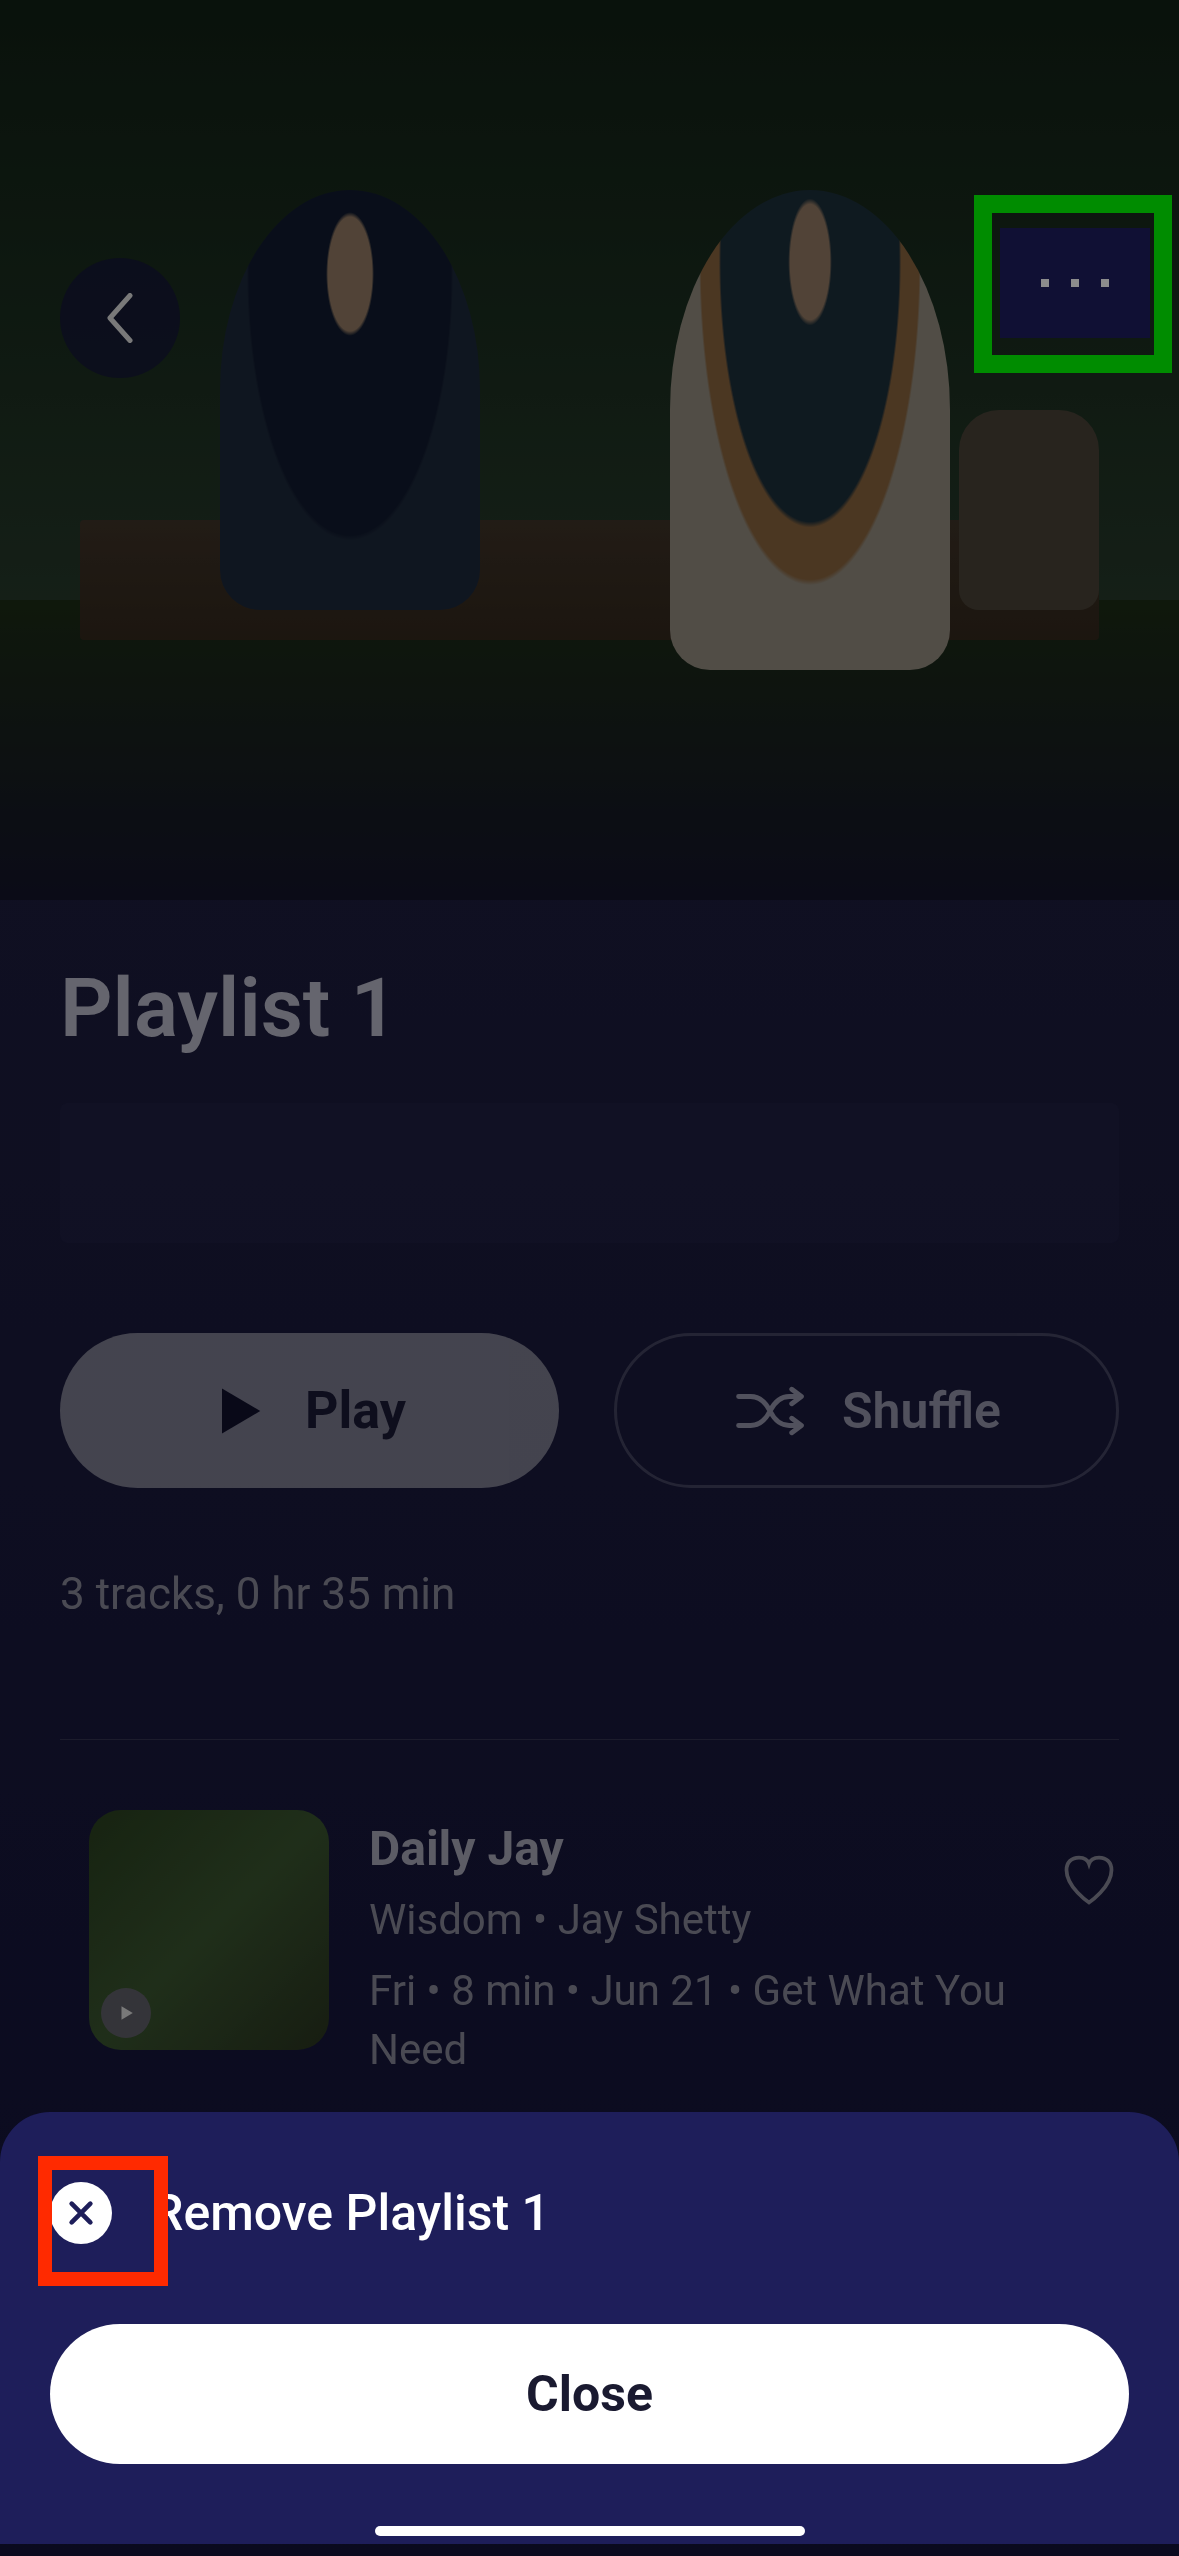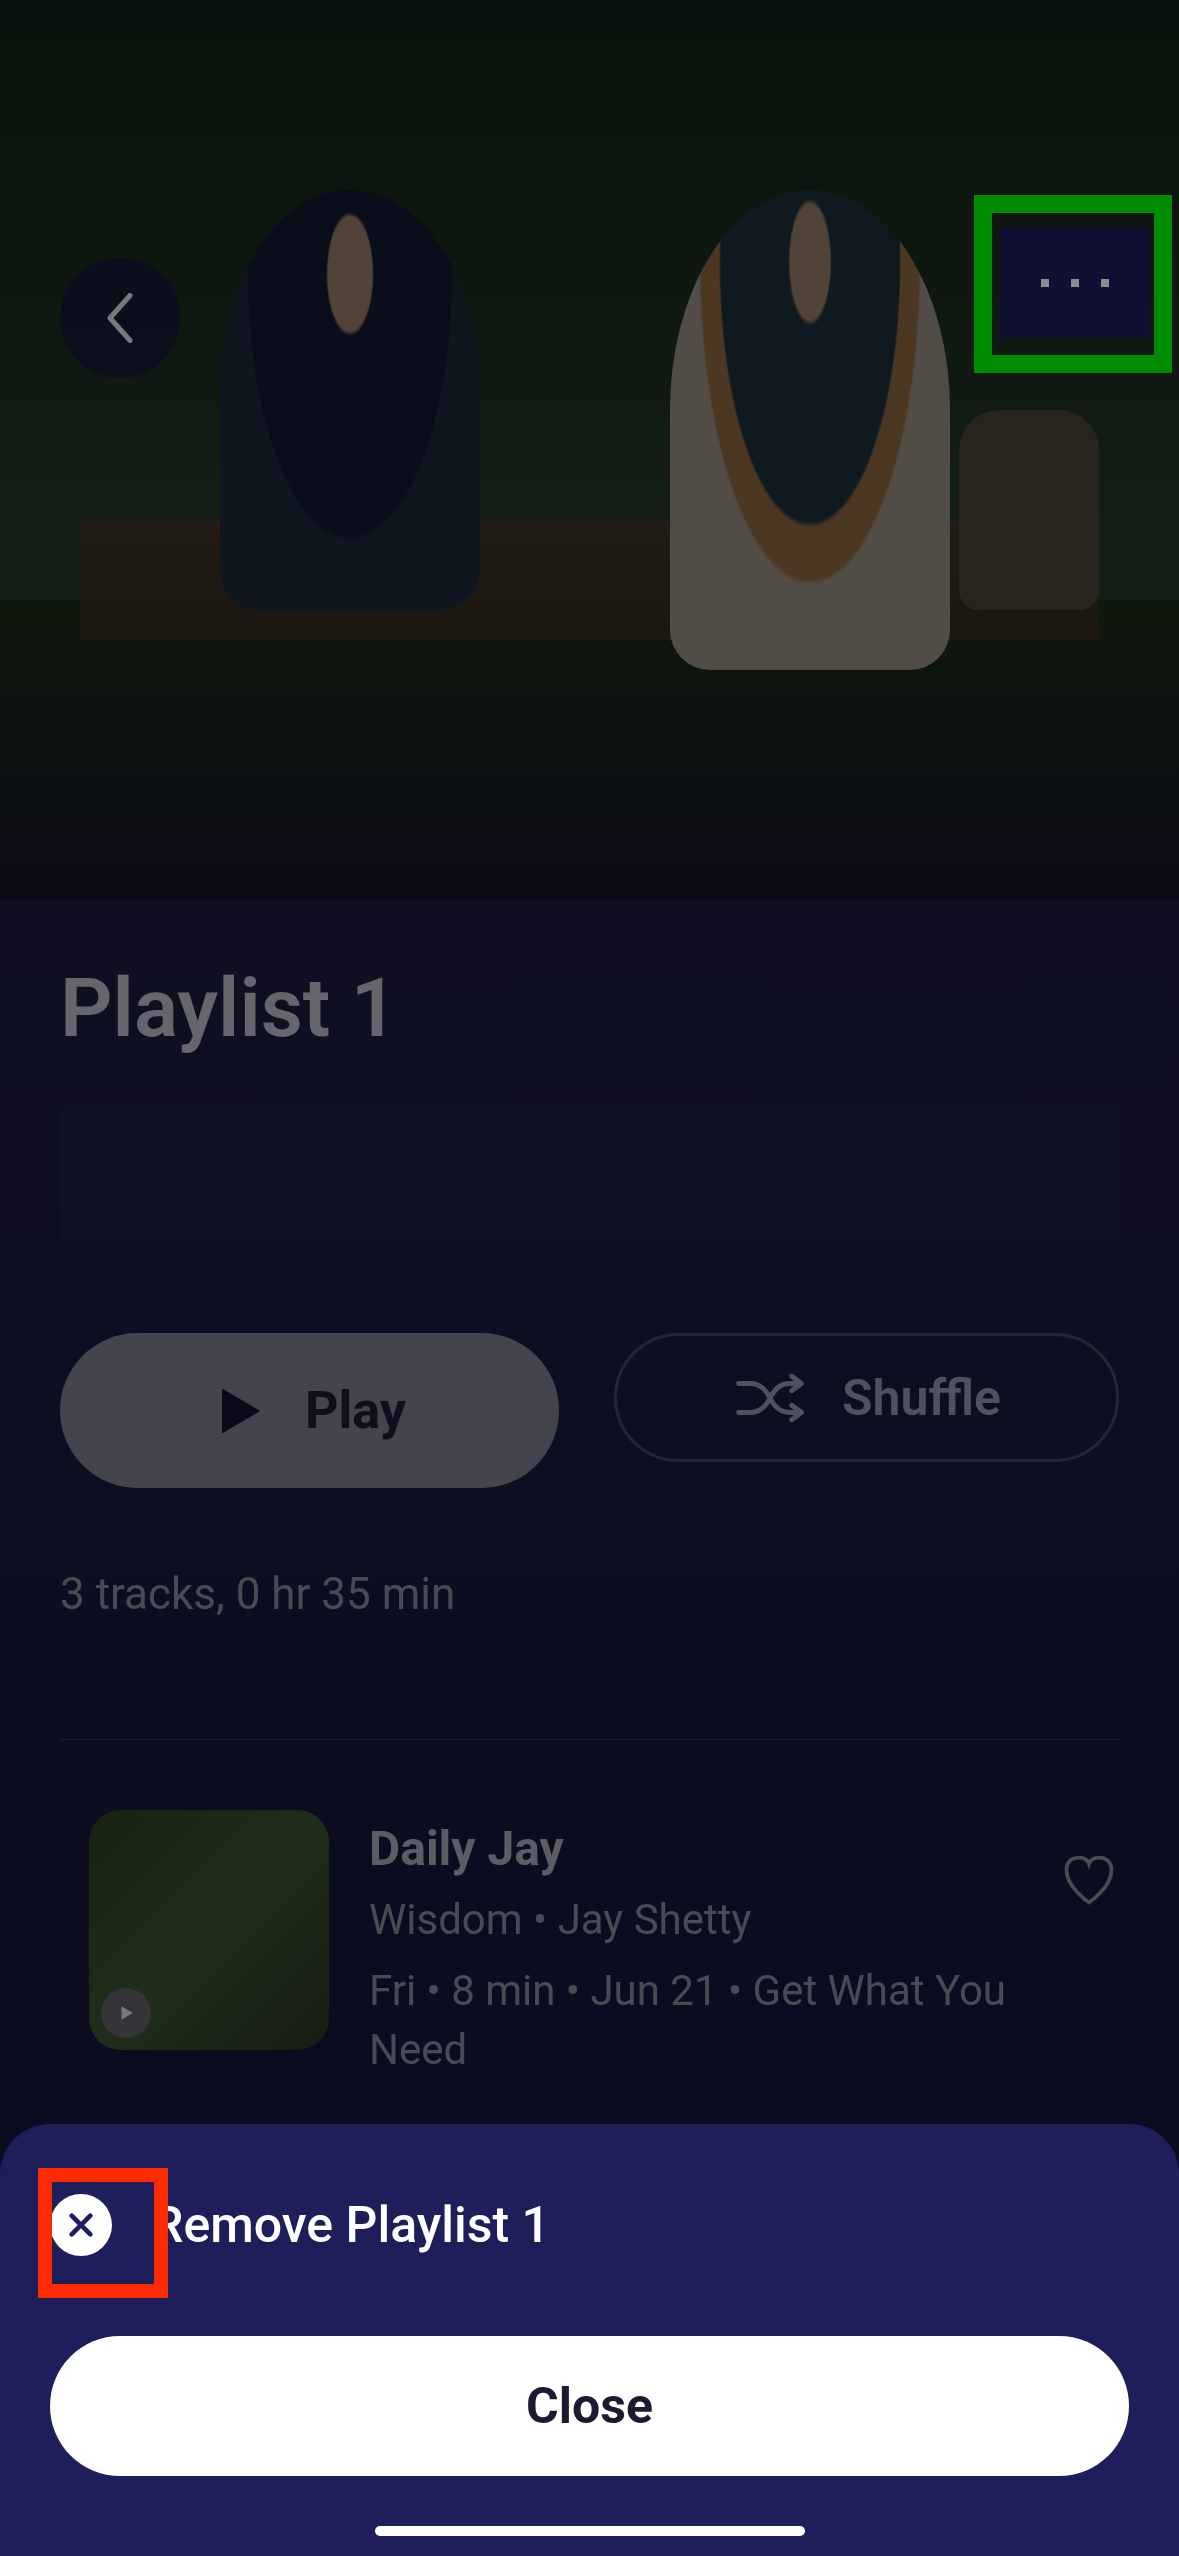--- a/index.html
+++ b/index.html
@@ -153,21 +153,21 @@
   cursor: pointer;
   opacity: 0.55;
 }
 .play-button-text {
   color: #1a1a30;
   font-size: 52px;
   font-weight: 700;
 }
 .shuffle-button {
   flex: 1;
-  height: 129px;
+  height: 155px;
   border-radius: 78px;
   background: transparent;
   border: 3px solid #555570;
   display: flex;
   align-items: center;
   justify-content: center;
   gap: 34px;
   cursor: pointer;
   opacity: 0.7;
 }
@@ -240,21 +240,21 @@
   cursor: pointer;
 }
 .dimming-overlay {
   position: absolute;
   inset: 0;
   background: rgba(0,0,0,0.45);
   z-index: 10;
 }
 .bottom-sheet {
   position: absolute;
-  bottom: 0;
+  bottom: 12px;
   left: 0;
   right: 0;
   background: #1e1e5a;
   border-radius: 50px 50px 0 0;
   padding: 70px 50px 80px 50px;
   z-index: 20;
 }
 .remove-row {
   display: flex;
   align-items: center;

